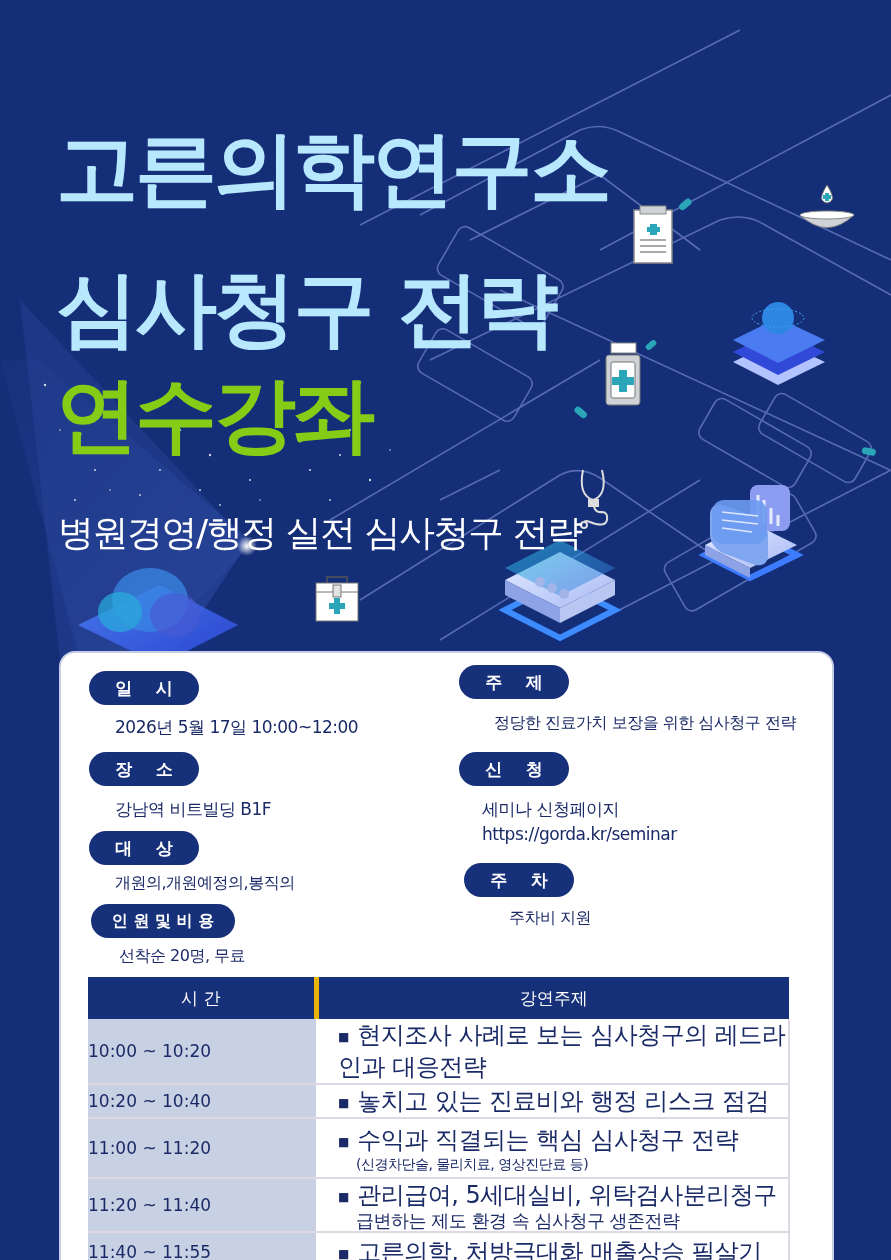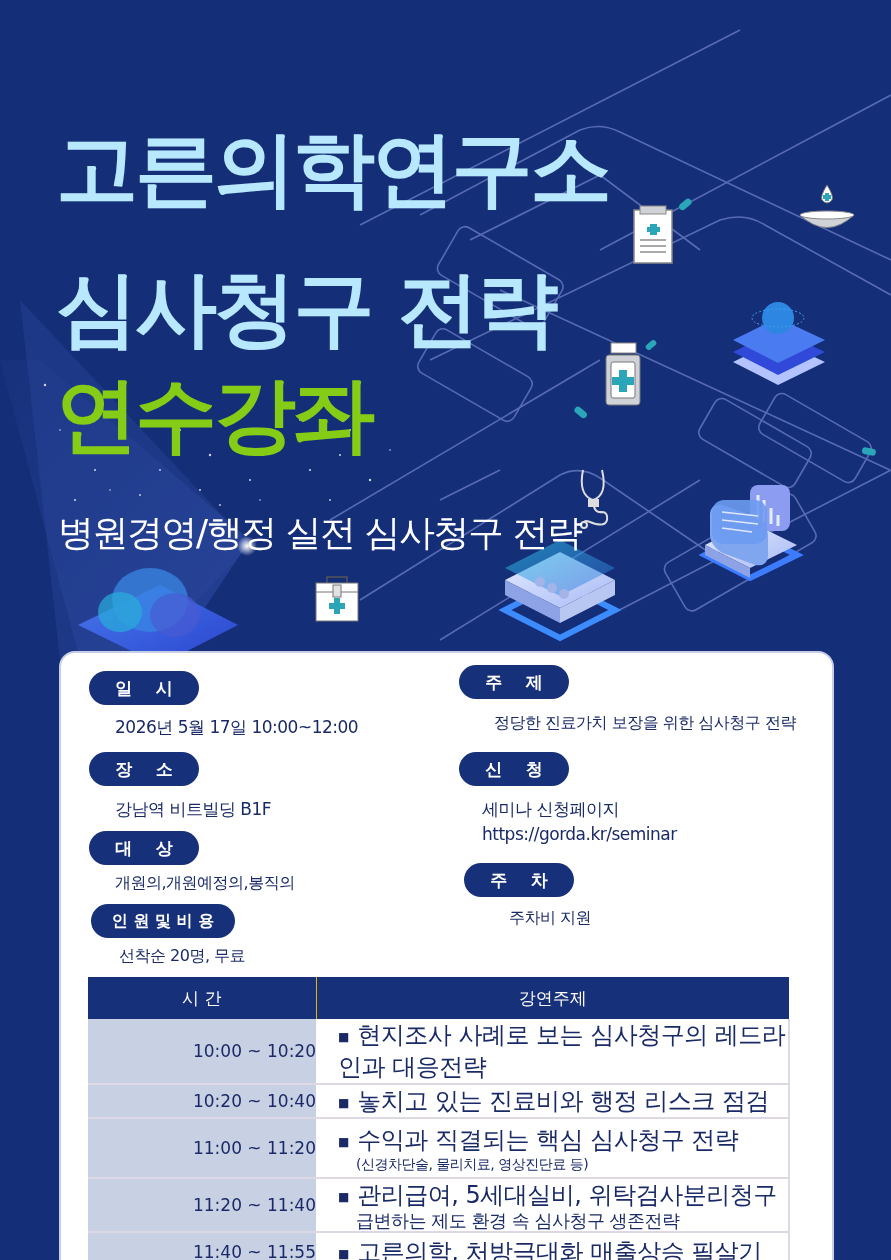--- a/index.html
+++ b/index.html
@@ -63,29 +63,29 @@
   }
   .schedule {
     position: absolute; left: 88px; top: 977px;
     width: 702px;
     border-collapse: collapse;
   }
   .schedule th {
     background: #17307a; color: #ffffff;
     font-weight: normal; font-size: 17px;
     height: 42px;
-    border-right: 1px solid #eab308;
+    border-right: 5px solid #eab308;
   }
   .schedule th:last-child { border-right: none; }
   .schedule td {
     font-size: 17px; color: #1a2a66;
     border-bottom: 2px solid #ddd8e4;
   }
   .schedule td.time {
-    background: #c8d1e4; text-align: right; width: 228px; margin-top: 44px;
+    background: #c8d1e4; text-align: left; width: 228px; margin-top: 44px;
   }
   .schedule td.topic {
     background: #ffffff; padding-left: 22px;
     border-right: 2px solid #ddd8e4;
   }
   .topic .bullet { font-size: 12px; margin-right: 8px; vertical-align: 2px; }
   .topic .main { font-size: 24px; letter-spacing: -0.5px; }
   .topic .sub { font-size: 14px; display: block; margin-left: 18px; line-height: 16px; letter-spacing: -0.5px; }
   .topic .line2 { font-size: 18px; display: block; margin-left: 18px; line-height: 20px; letter-spacing: -0.5px; }
 </style>

